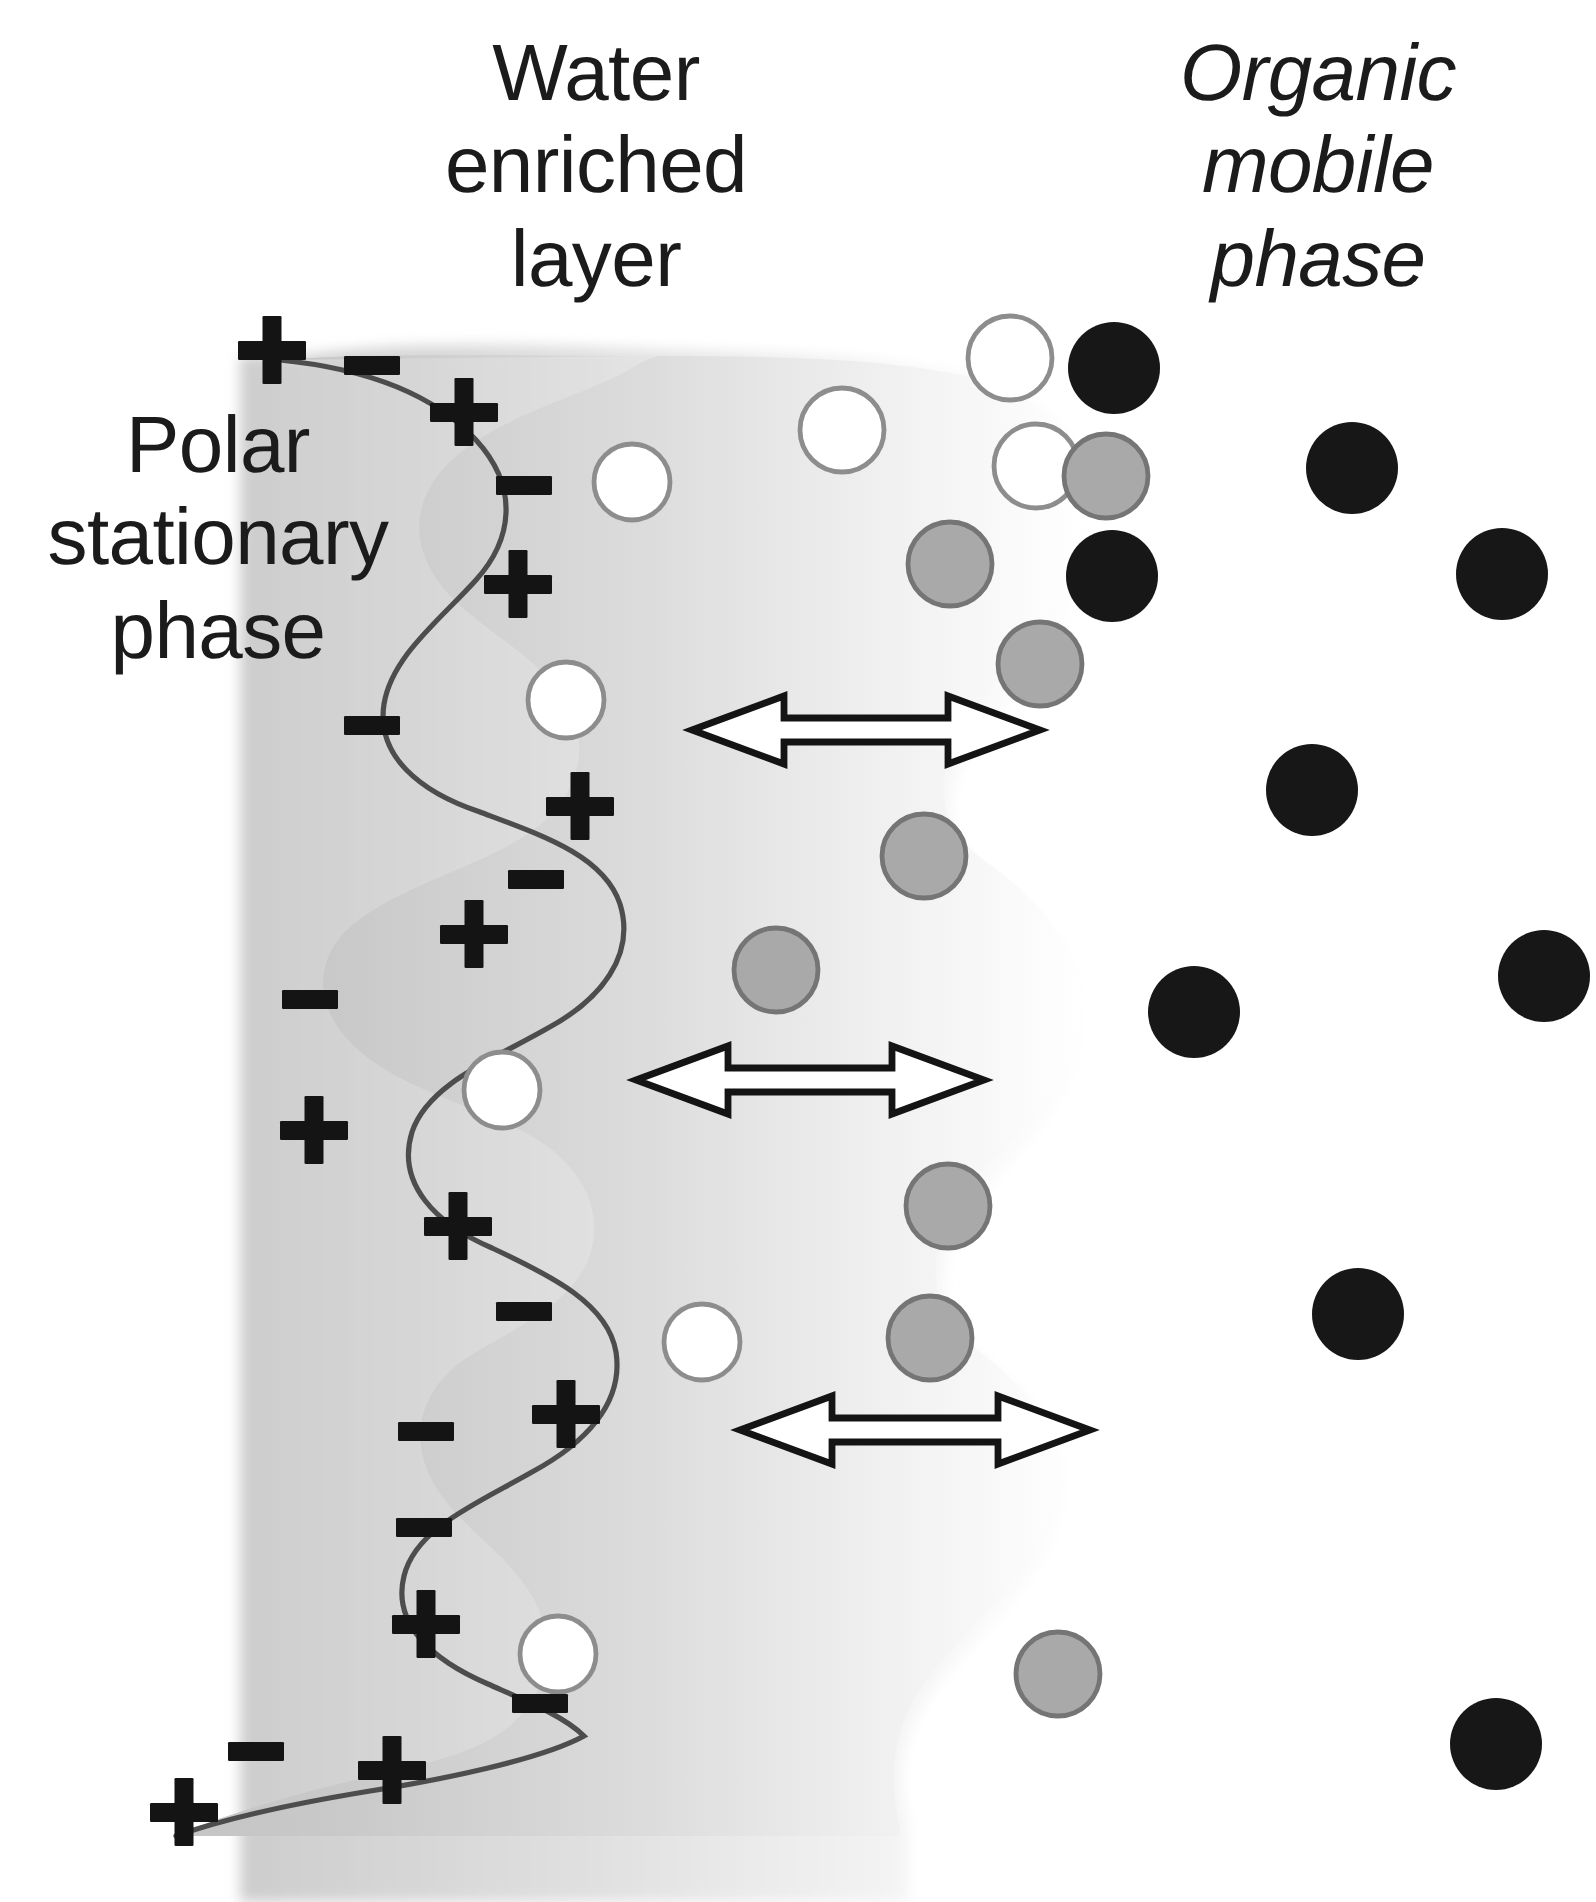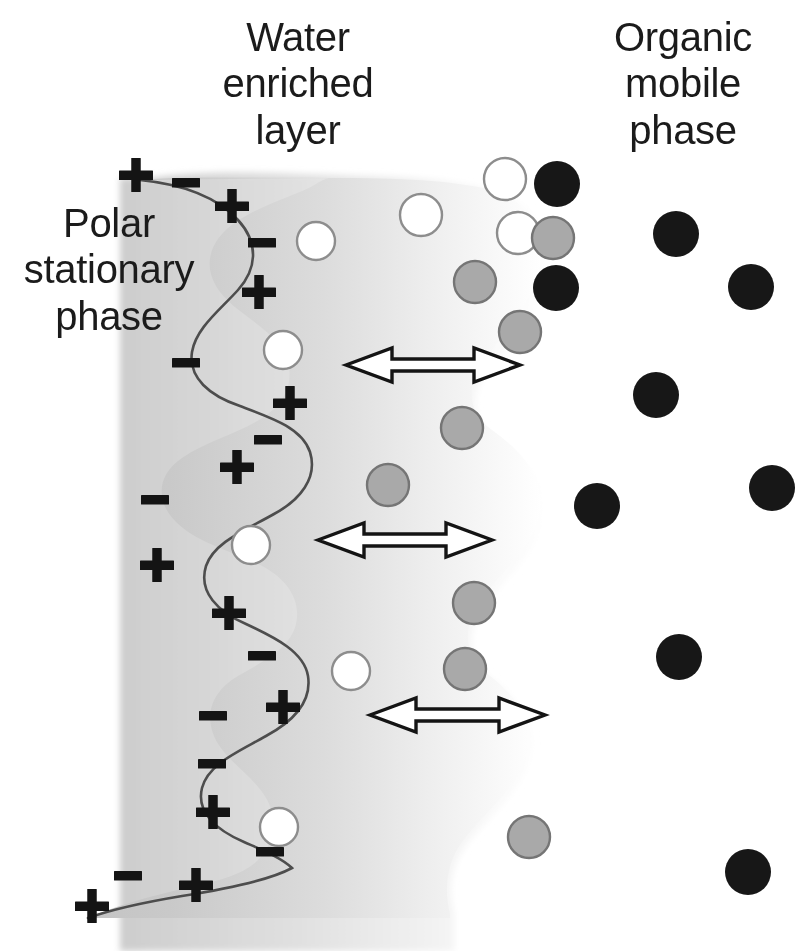--- a/index.html
+++ b/index.html
@@ -36,23 +36,24 @@
     letter-spacing: -0.3px;
     white-space: pre-line;
     user-select: none;
   }
   #label-water-enriched-layer {
     left: 148px;
     top: 14px;
     width: 300px;
   }
   #label-organic-mobile-phase {
-    left: 568px;
+    left: 544px;
     top: 14px;
     width: 230px;
+    font-style: italic;
   }
   #label-polar-stationary-phase {
     left: -6px;
     top: 200px;
     width: 230px;
   }
 </style>
 </head>
 <body>
 

